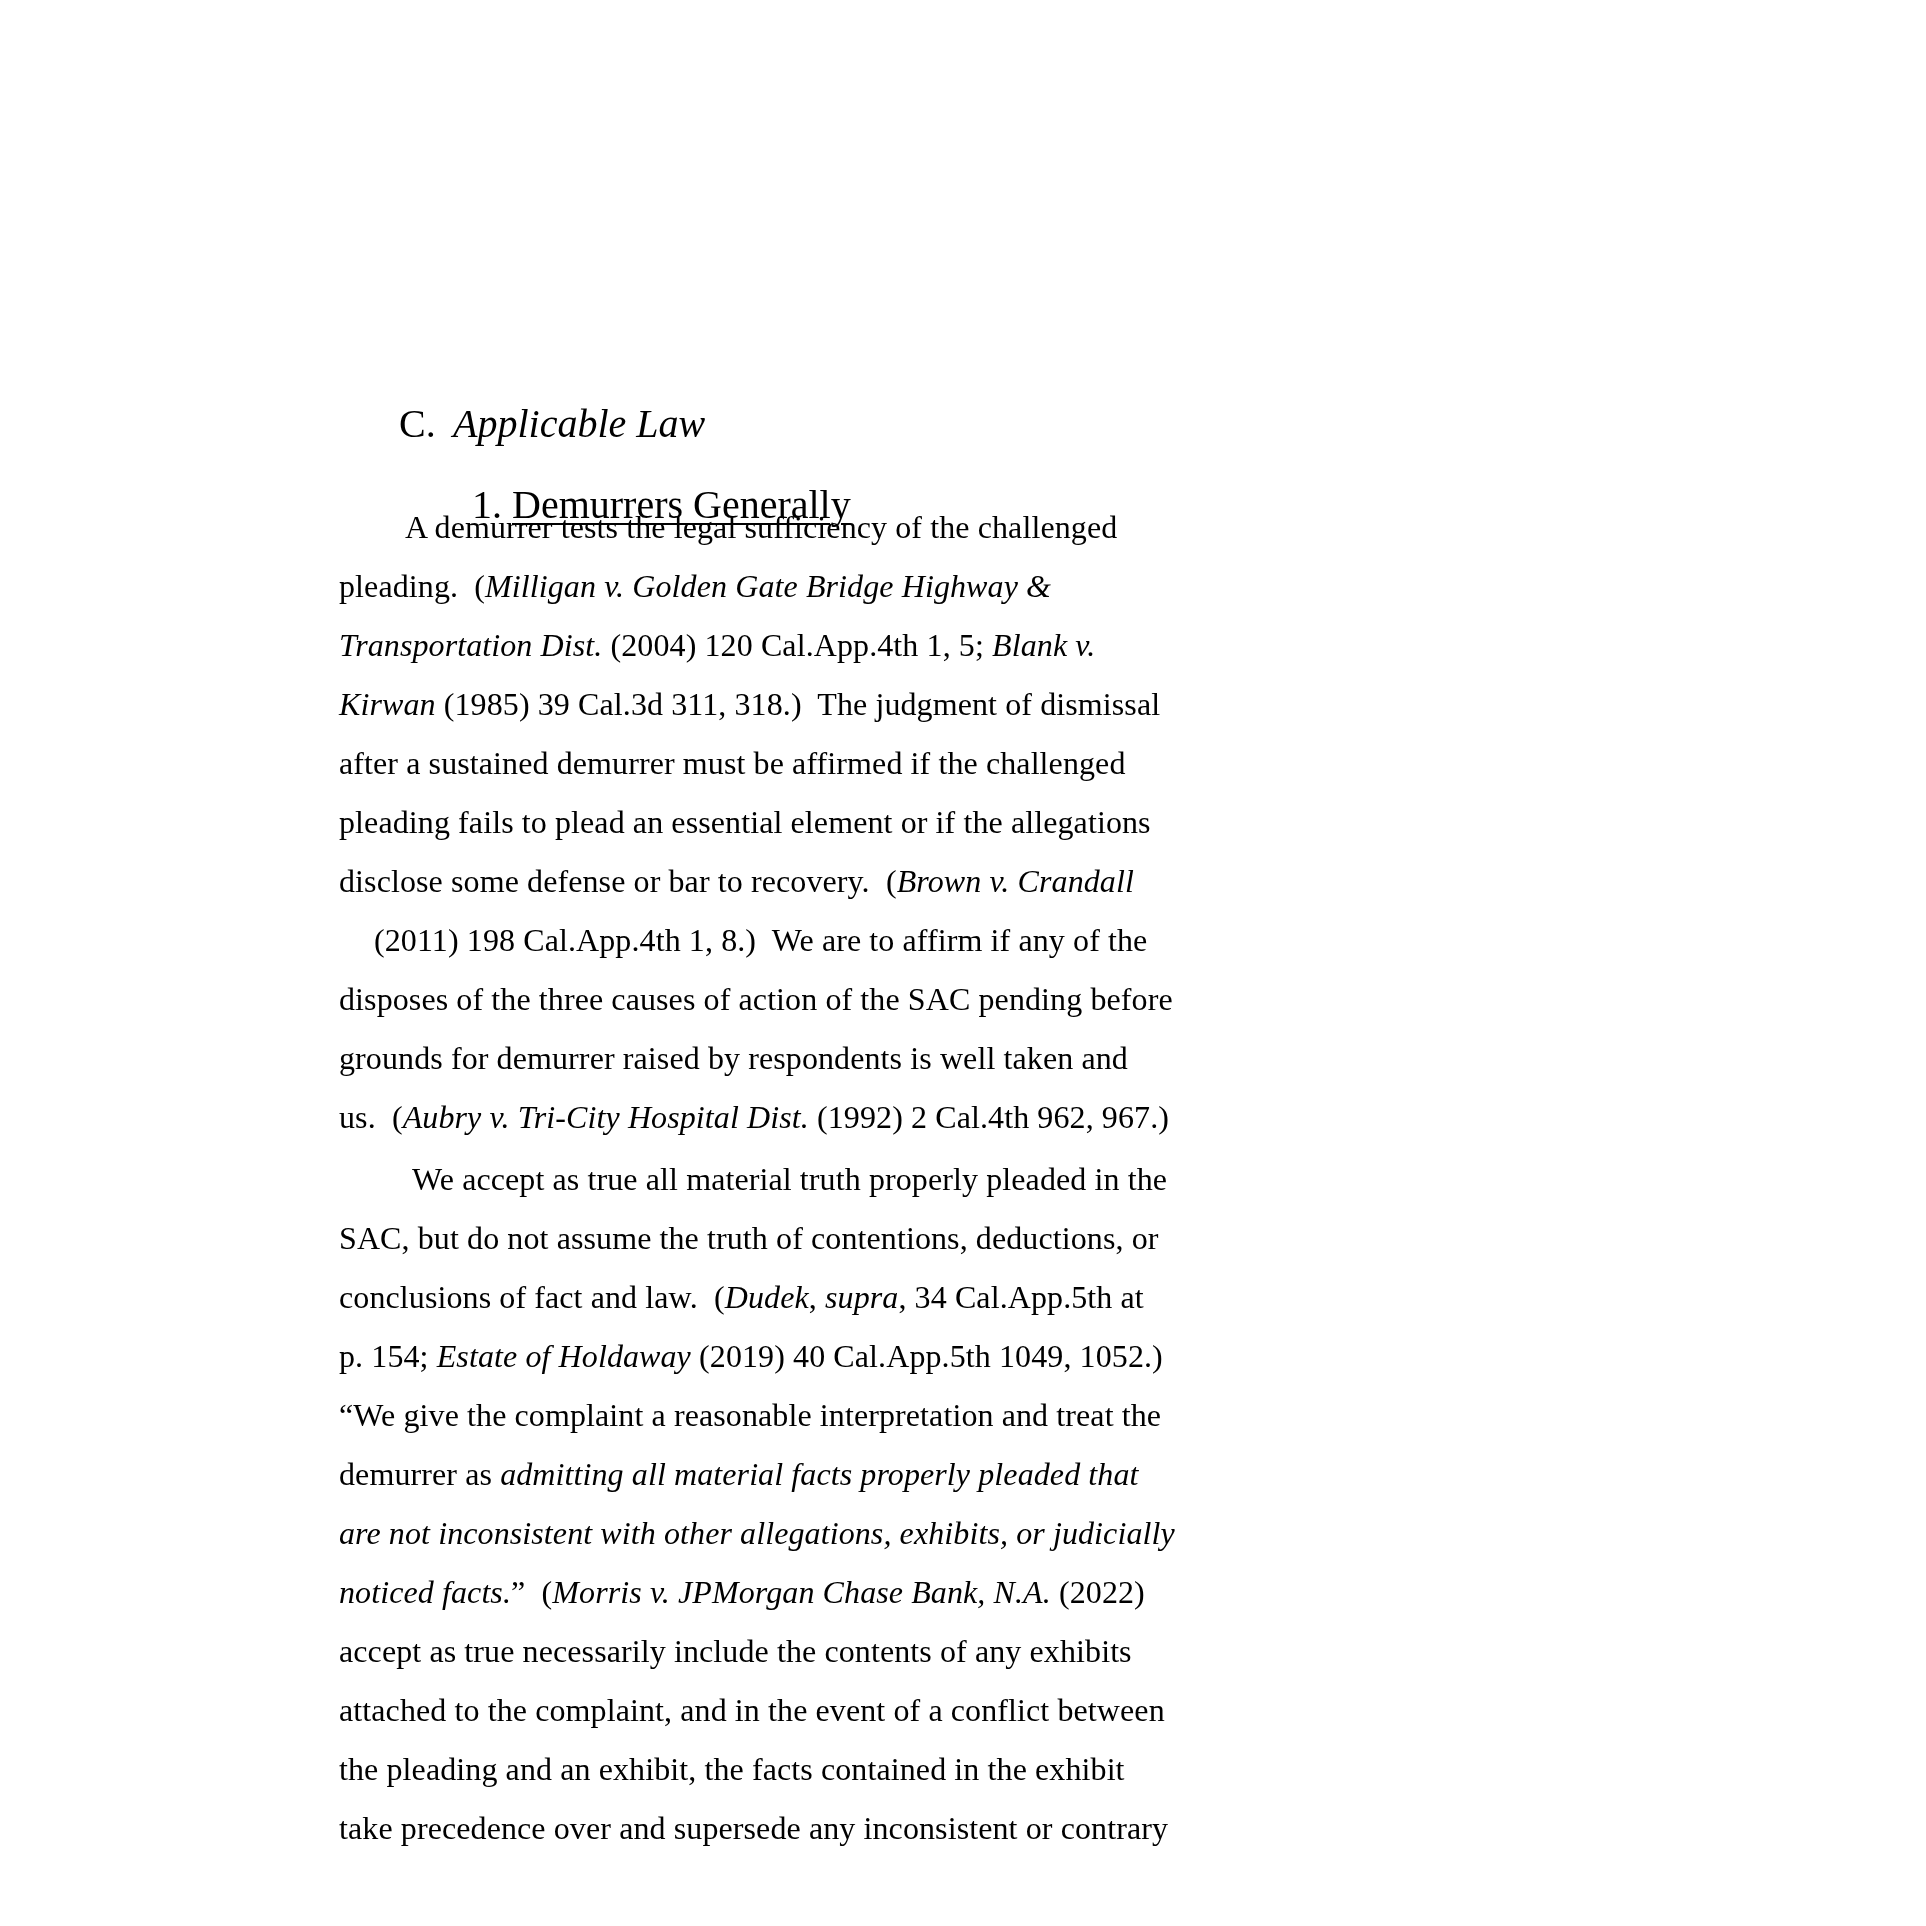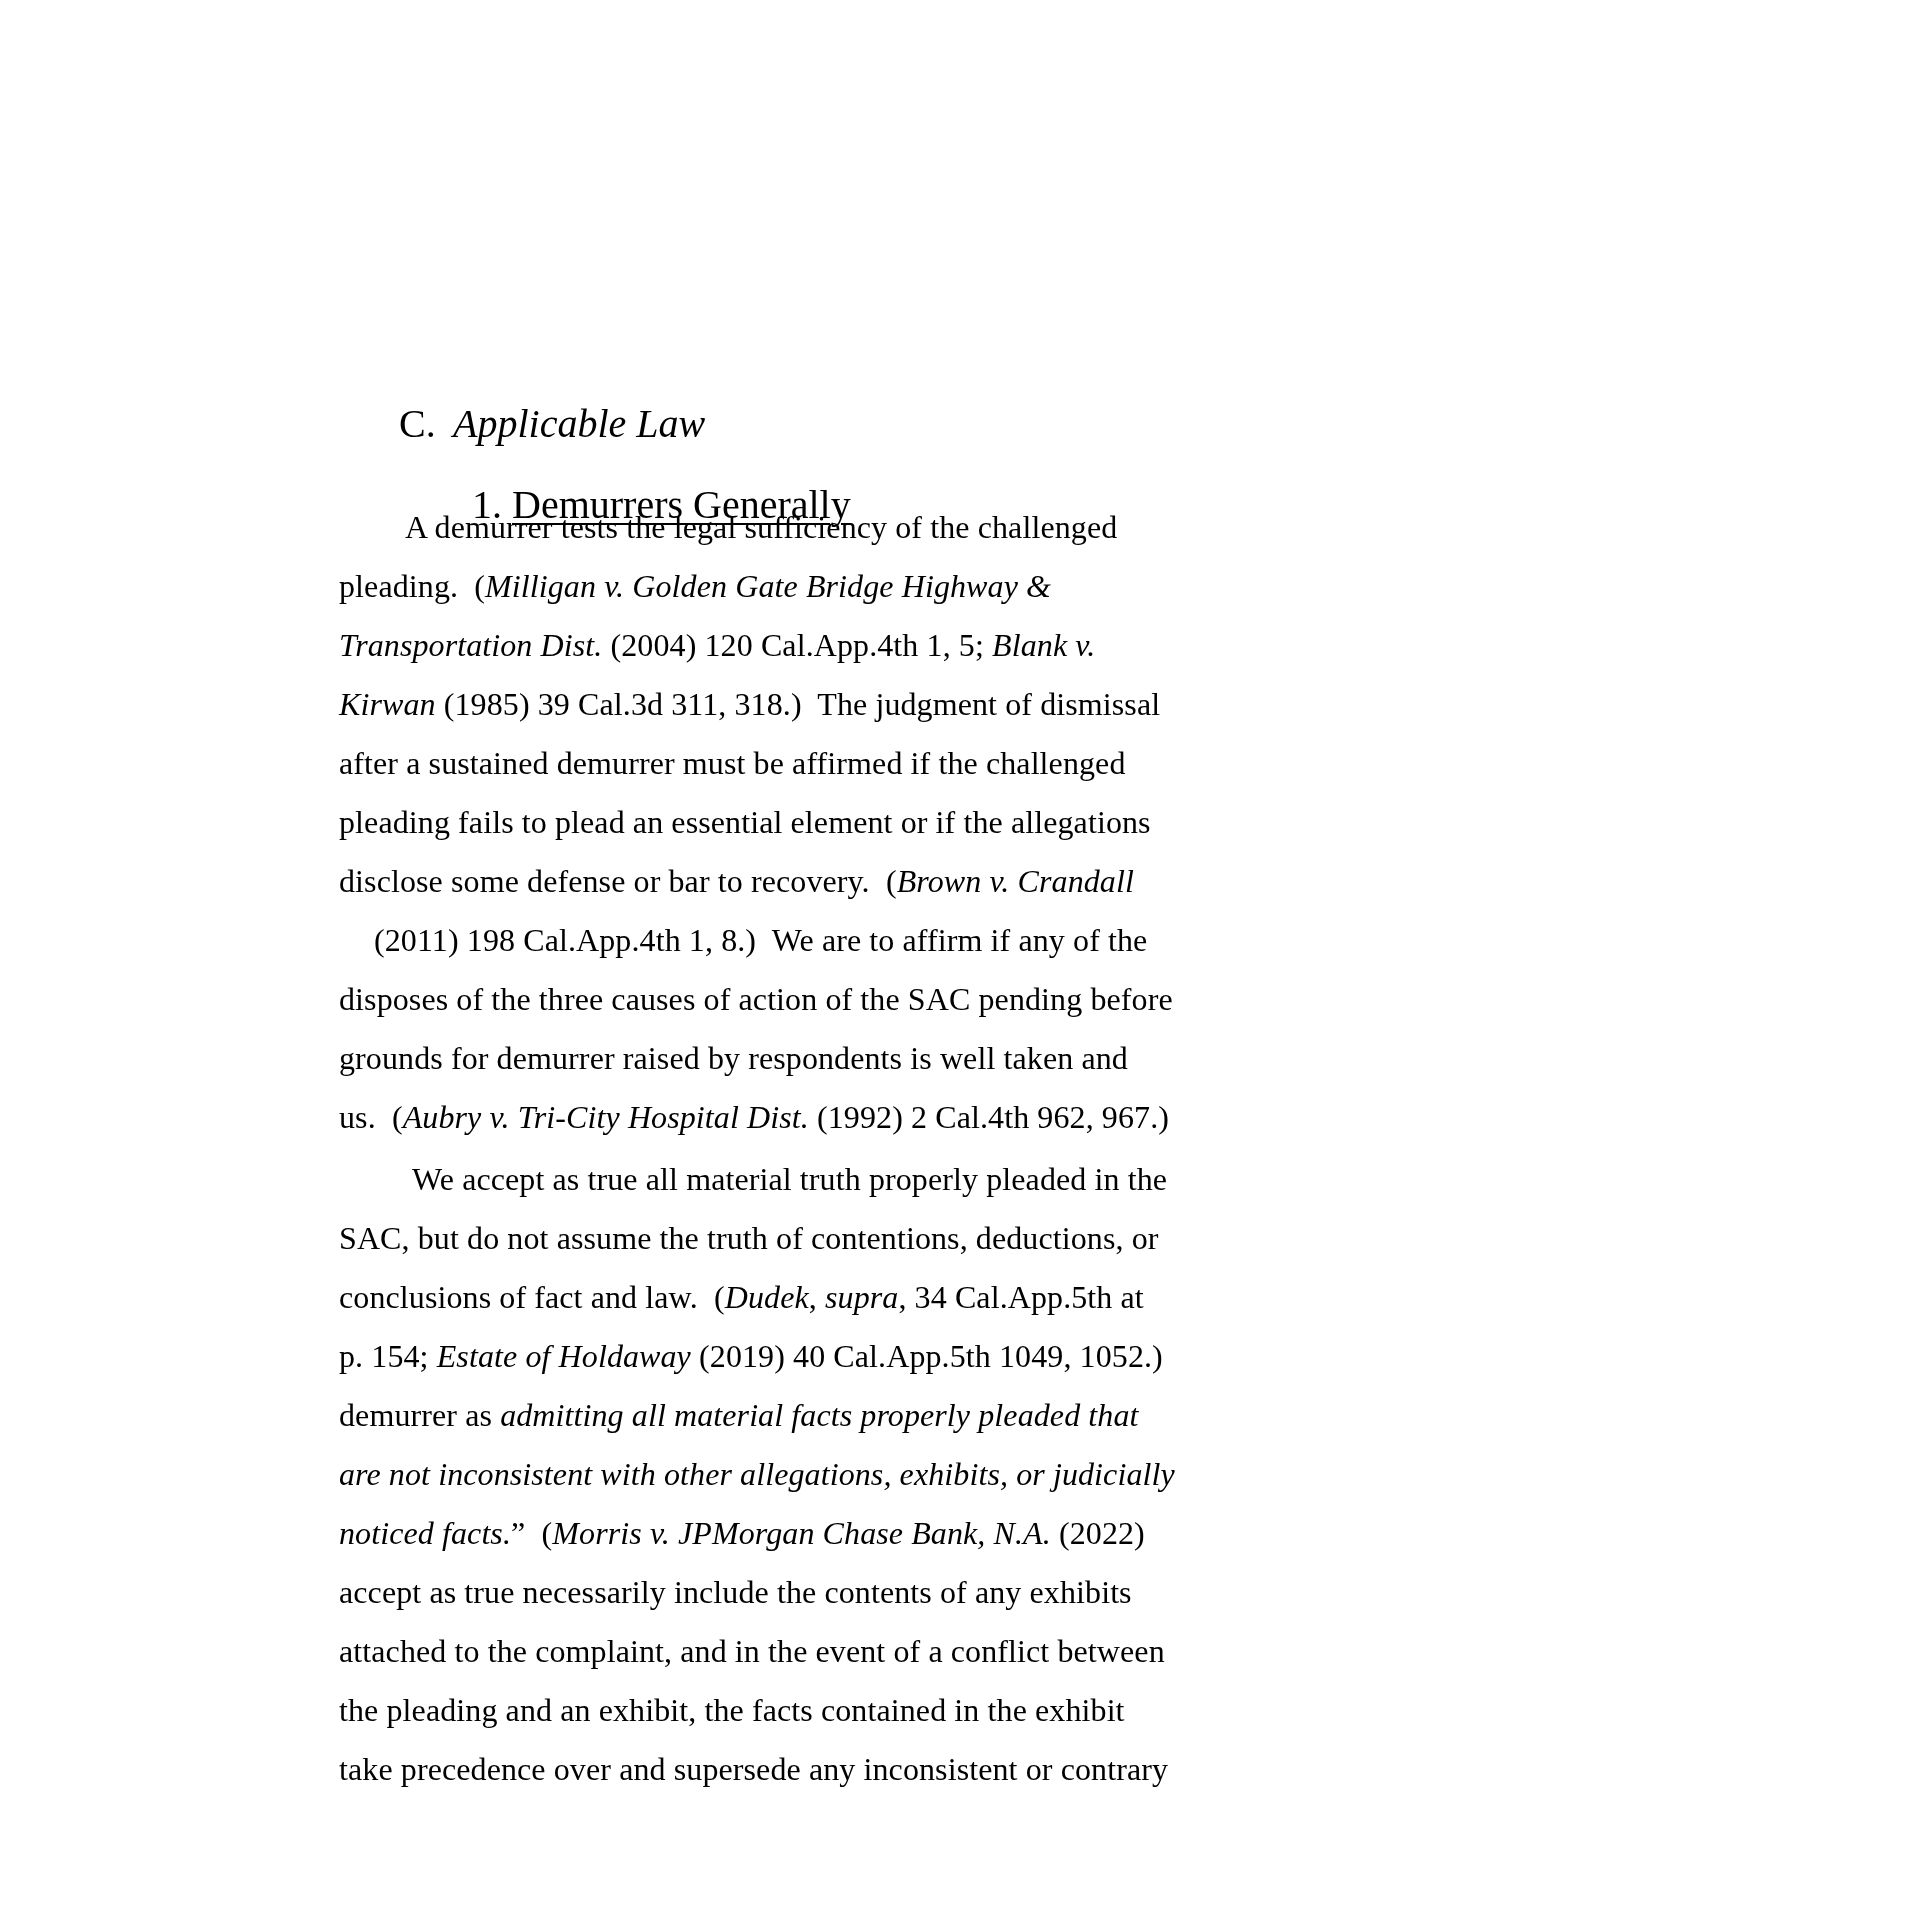--- a/index.html
+++ b/index.html
@@ -94,20 +94,21 @@
           <div class="line" style="padding-left: 0px;"><span>disposes of the three causes of action of the SAC pending before</span></div>
           <div class="line" style="padding-left: 0px;"><span>grounds for demurrer raised by respondents is well taken and</span></div>
           <div class="line" style="padding-left: 0px;"><span>us.  (</span><span class="ital">Aubry v. Tri-City Hospital Dist.</span><span> (1992) 2 Cal.4th 962, 967.)</span></div>
         </div>
         <div class="gap-para"></div>
         <div>
           <div class="line" style="padding-left: 73px;"><span>We accept as true all material truth properly pleaded in the</span></div>
           <div class="line" style="padding-left: 0px;"><span>SAC, but do not assume the truth of contentions, deductions, or</span></div>
           <div class="line" style="padding-left: 0px;"><span>conclusions of fact and law.  (</span><span class="ital">Dudek</span><span>, </span><span class="ital">supra</span><span>, 34 Cal.App.5th at</span></div>
           <div class="line" style="padding-left: 0px;"><span>p. 154; </span><span class="ital">Estate of Holdaway</span><span> (2019) 40 Cal.App.5th 1049, 1052.)</span></div>
+          <div class="line" style="padding-left: 0px;"><span>“We give the complaint a reasonable interpretation and treat the</span></div>
           <div class="line" style="padding-left: 0px;"><span>demurrer as </span><span class="ital">admitting all material facts properly pleaded that</span></div>
           <div class="line" style="padding-left: 0px;"><span class="ital">are not inconsistent with other allegations, exhibits, or judicially</span></div>
           <div class="line" style="padding-left: 0px;"><span class="ital">noticed facts.</span><span>”  (</span><span class="ital">Morris v. JPMorgan Chase Bank, N.A.</span><span> (2022)</span></div>
           <div class="line" style="padding-left: 0px;"><span>accept as true necessarily include the contents of any exhibits</span></div>
           <div class="line" style="padding-left: 0px;"><span>attached to the complaint, and in the event of a conflict between</span></div>
           <div class="line" style="padding-left: 0px;"><span>the pleading and an exhibit, the facts contained in the exhibit</span></div>
           <div class="line" style="padding-left: 0px;"><span>take precedence over and supersede any inconsistent or contrary</span></div>
         </div>
       </div>
 

